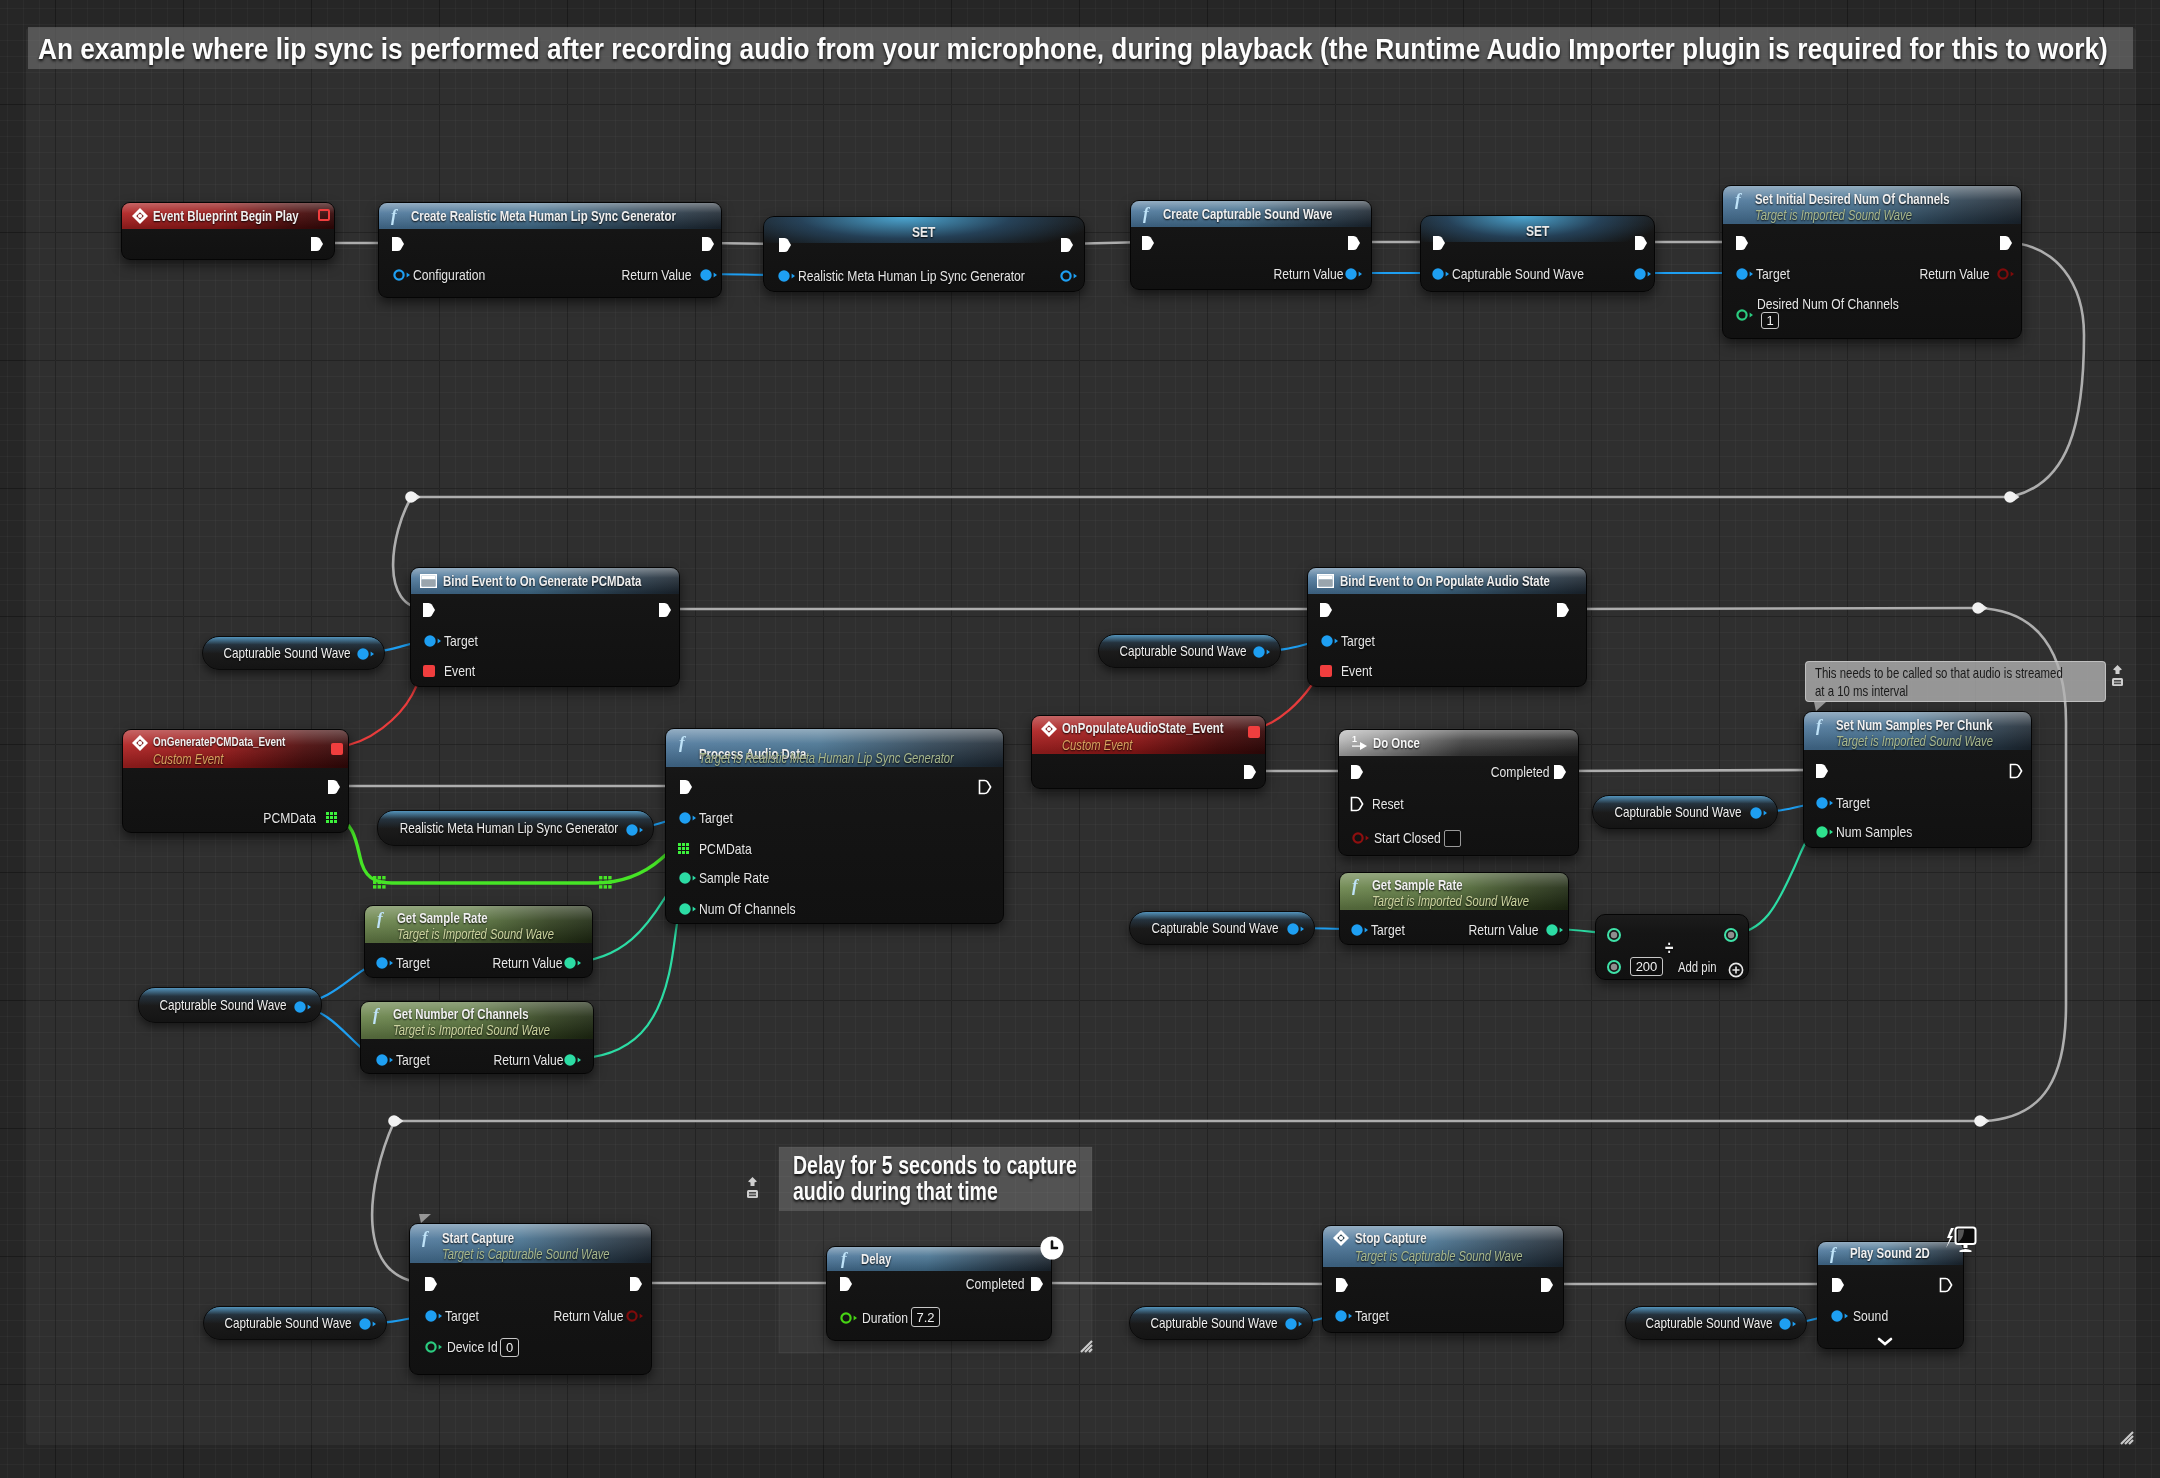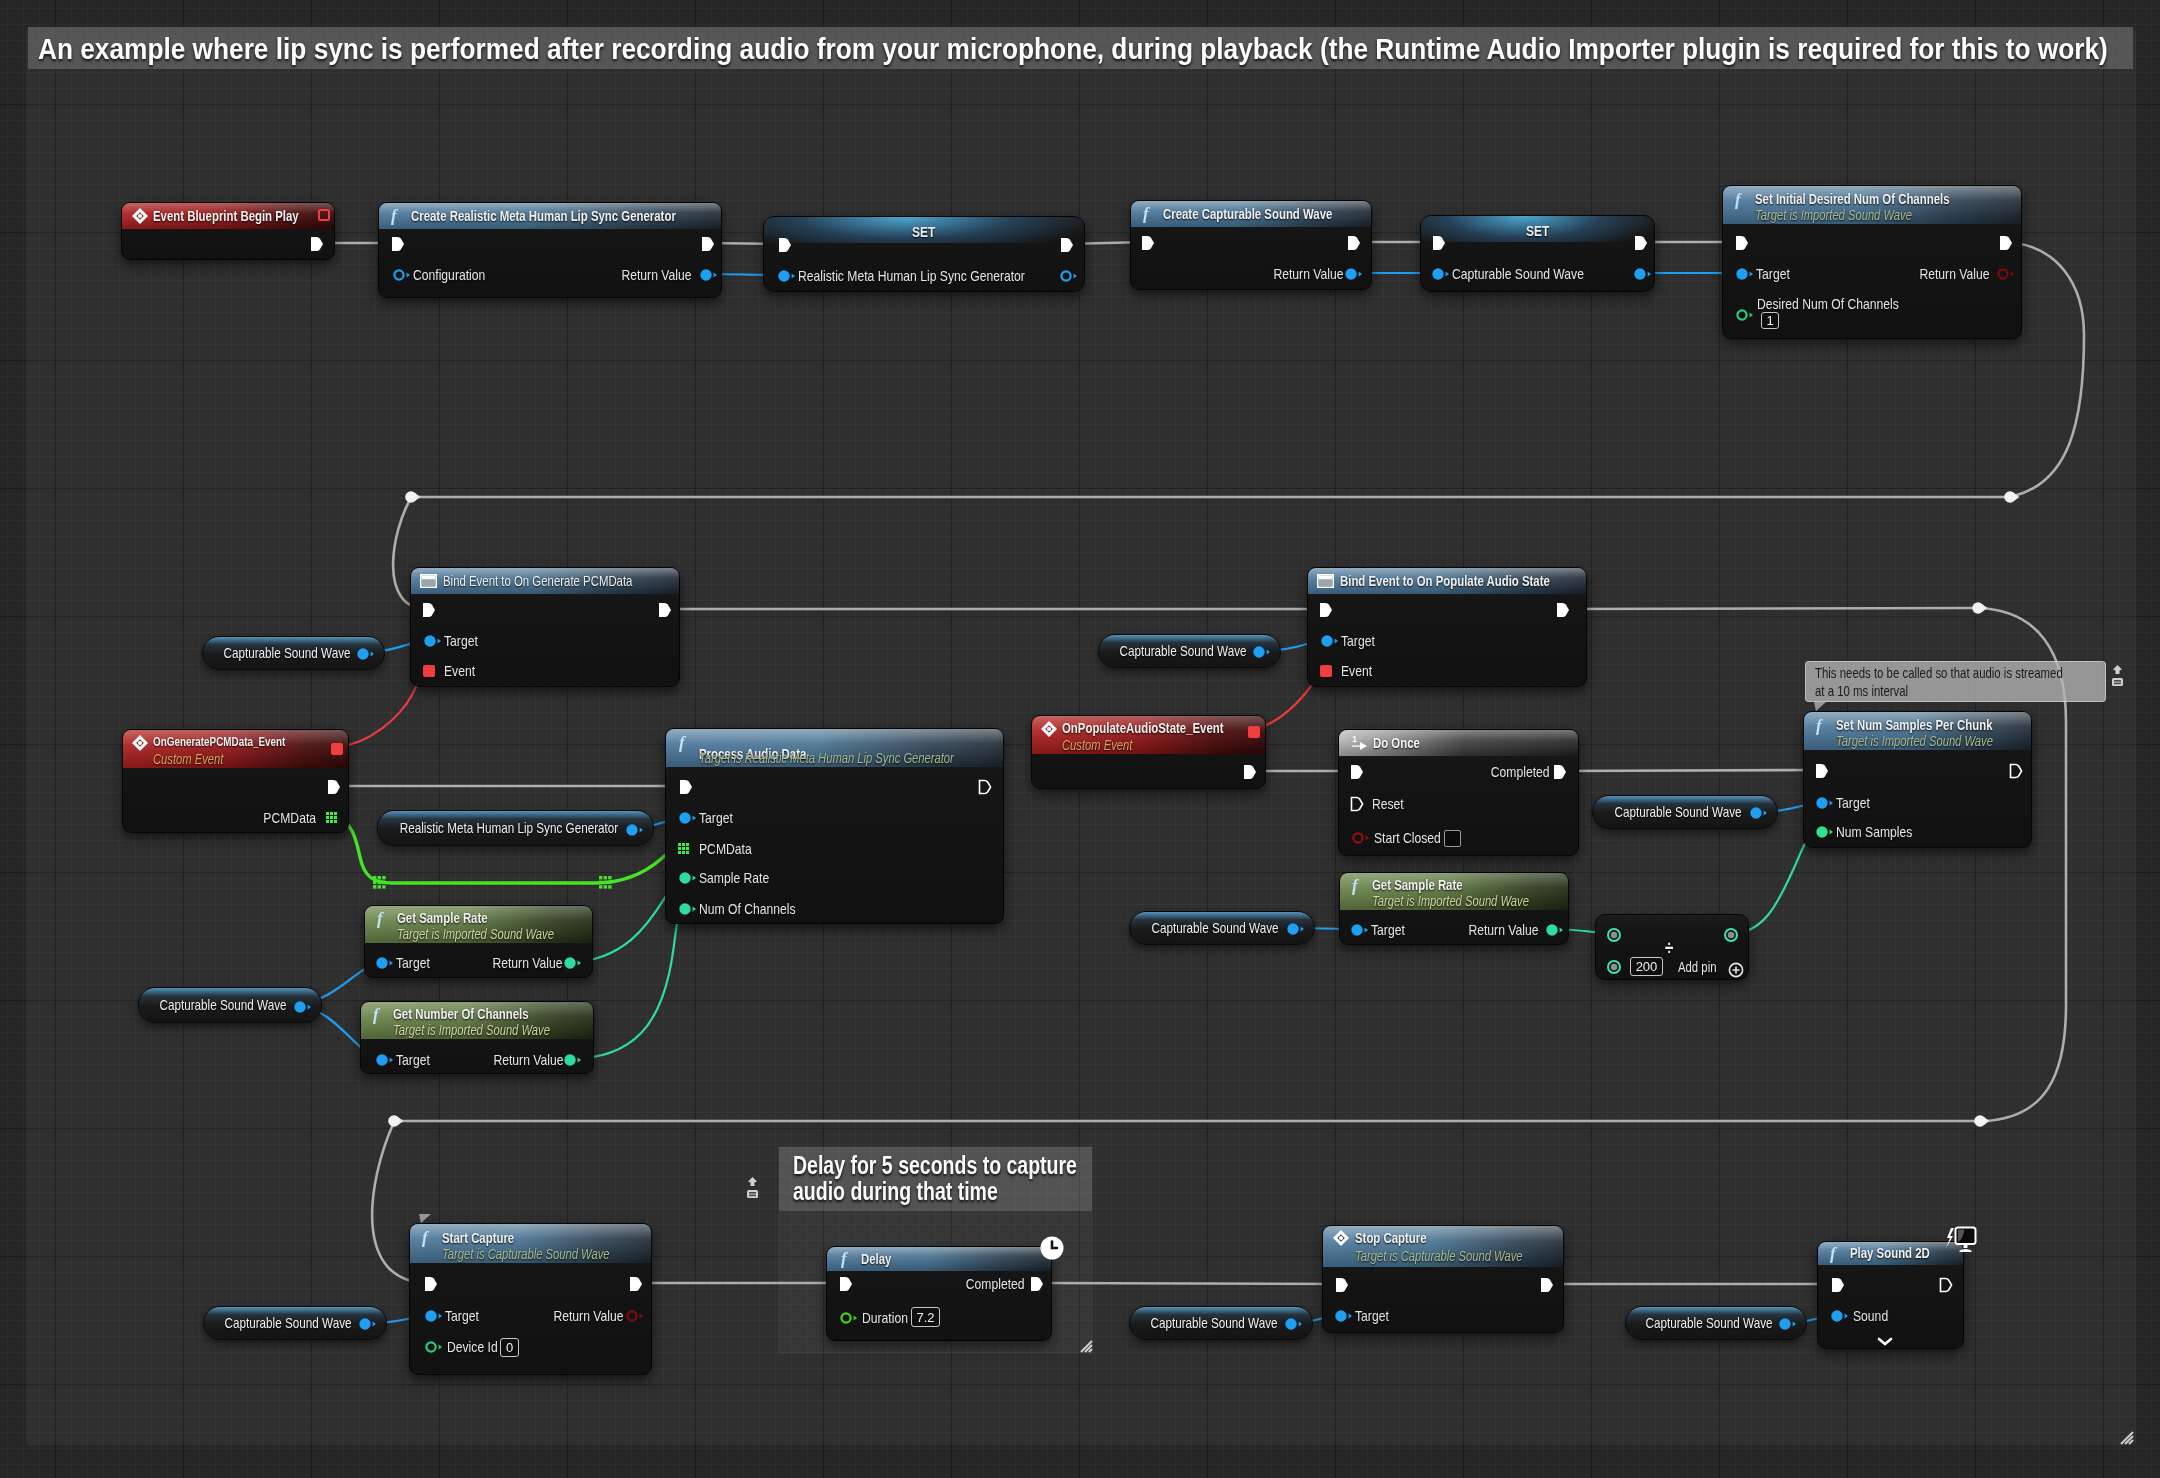--- a/index.html
+++ b/index.html
@@ -225,21 +225,21 @@
       </svg>
       <div style="position:absolute;left:38px;top:126px;width:18px;height:17px;border:1px solid #c7c7c7;border-radius:3px;background:rgba(10,10,10,0.4);color:#efefef;font-size:13px;display:flex;align-items:center;justify-content:center">1</div>
     </div>
 <div class="node" style="left:410px;top:567px;width:270px;height:120px;border-radius:9px">
       <div class="hdr hdr-blue" style="height:26px;border-radius:8px 8px 0 0"></div>
       <svg width="17" height="14" viewBox="0 0 17 14" style="position:absolute;left:9px;top:6px">
         <rect x="0.8" y="0.8" width="15.4" height="12.4" fill="none" stroke="#fff" stroke-width="1.6"></rect>
         <rect x="1.6" y="1.6" width="13.8" height="4" fill="#fff"></rect>
         <rect x="1.6" y="5.6" width="13.8" height="6.8" fill="#9aa5ad"></rect>
       </svg>
-      <div style="position:absolute;top:4px;font-size:15px;color:#f0f0f0;white-space:nowrap;line-height:18px;left:32px;font-weight:normal;text-shadow:0 1px 2px rgba(0,0,0,0.9);"><span style="display:inline-block;transform:scaleX(0.76);transform-origin:left center">Bind Event to On Generate PCMData</span></div>
+      <div style="position:absolute;top:4px;font-size:15px;color:#f0f0f0;white-space:nowrap;line-height:18px;left:32px;font-weight:bold;text-shadow:0 1px 2px rgba(0,0,0,0.9);"><span style="display:inline-block;transform:scaleX(0.76);transform-origin:left center">Bind Event to On Generate PCMData</span></div>
       <svg width="14" height="16" viewBox="0 0 14 16" style="position:absolute;left:11px;top:34px">
         <path d="M1 1 H6.5 Q8.6 1 9.8 2.6 L13 8 L9.8 13.4 Q8.6 15 6.5 15 H1 Z" fill="#fff"></path>
       </svg>
       <svg width="14" height="16" viewBox="0 0 14 16" style="position:absolute;left:247px;top:34px">
         <path d="M1 1 H6.5 Q8.6 1 9.8 2.6 L13 8 L9.8 13.4 Q8.6 15 6.5 15 H1 Z" fill="#fff"></path>
       </svg>
       <svg width="19" height="14" viewBox="0 0 19 14" style="position:absolute;left:12px;top:66px">
         <circle cx="7" cy="7" r="5.7" fill="#1e9ff2"></circle>
         <path d="M14.6 4.4 L18 7 L14.6 9.6 Z" fill="#1e9ff2"></path>
       </svg>

